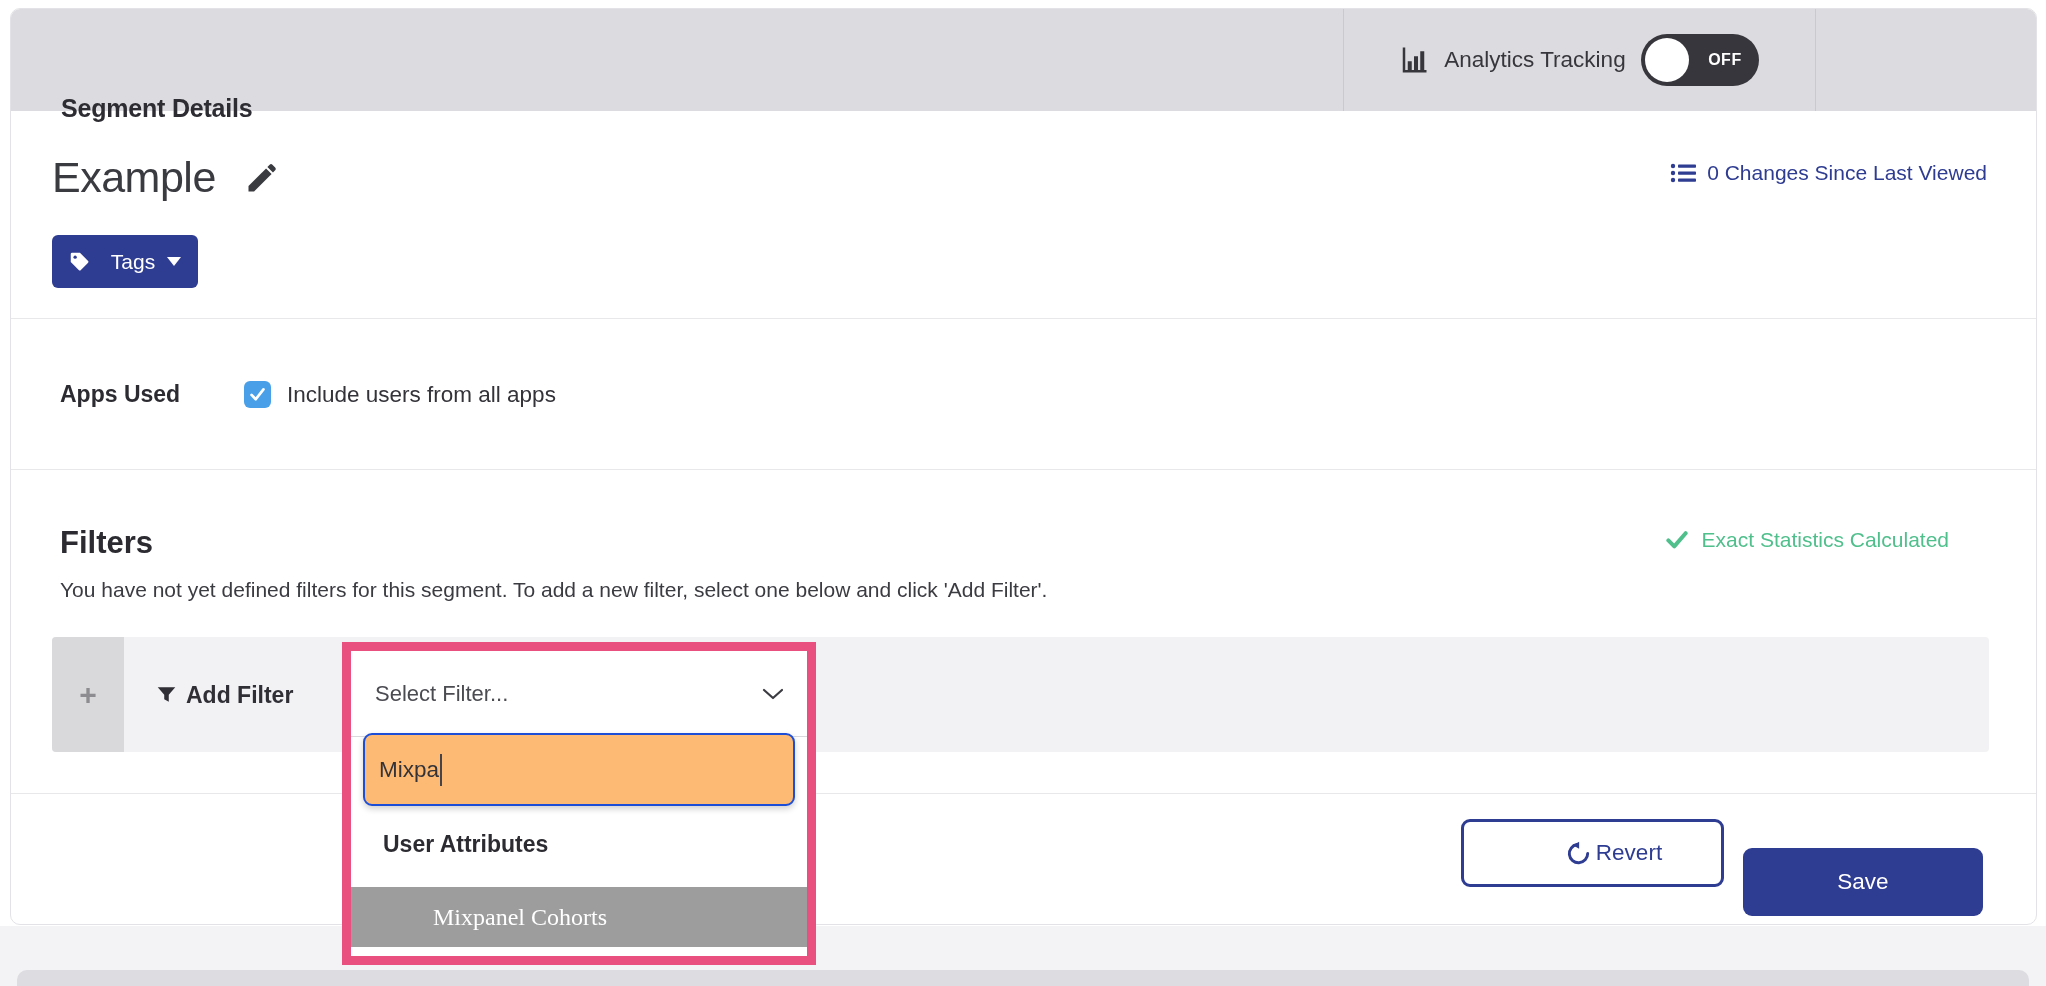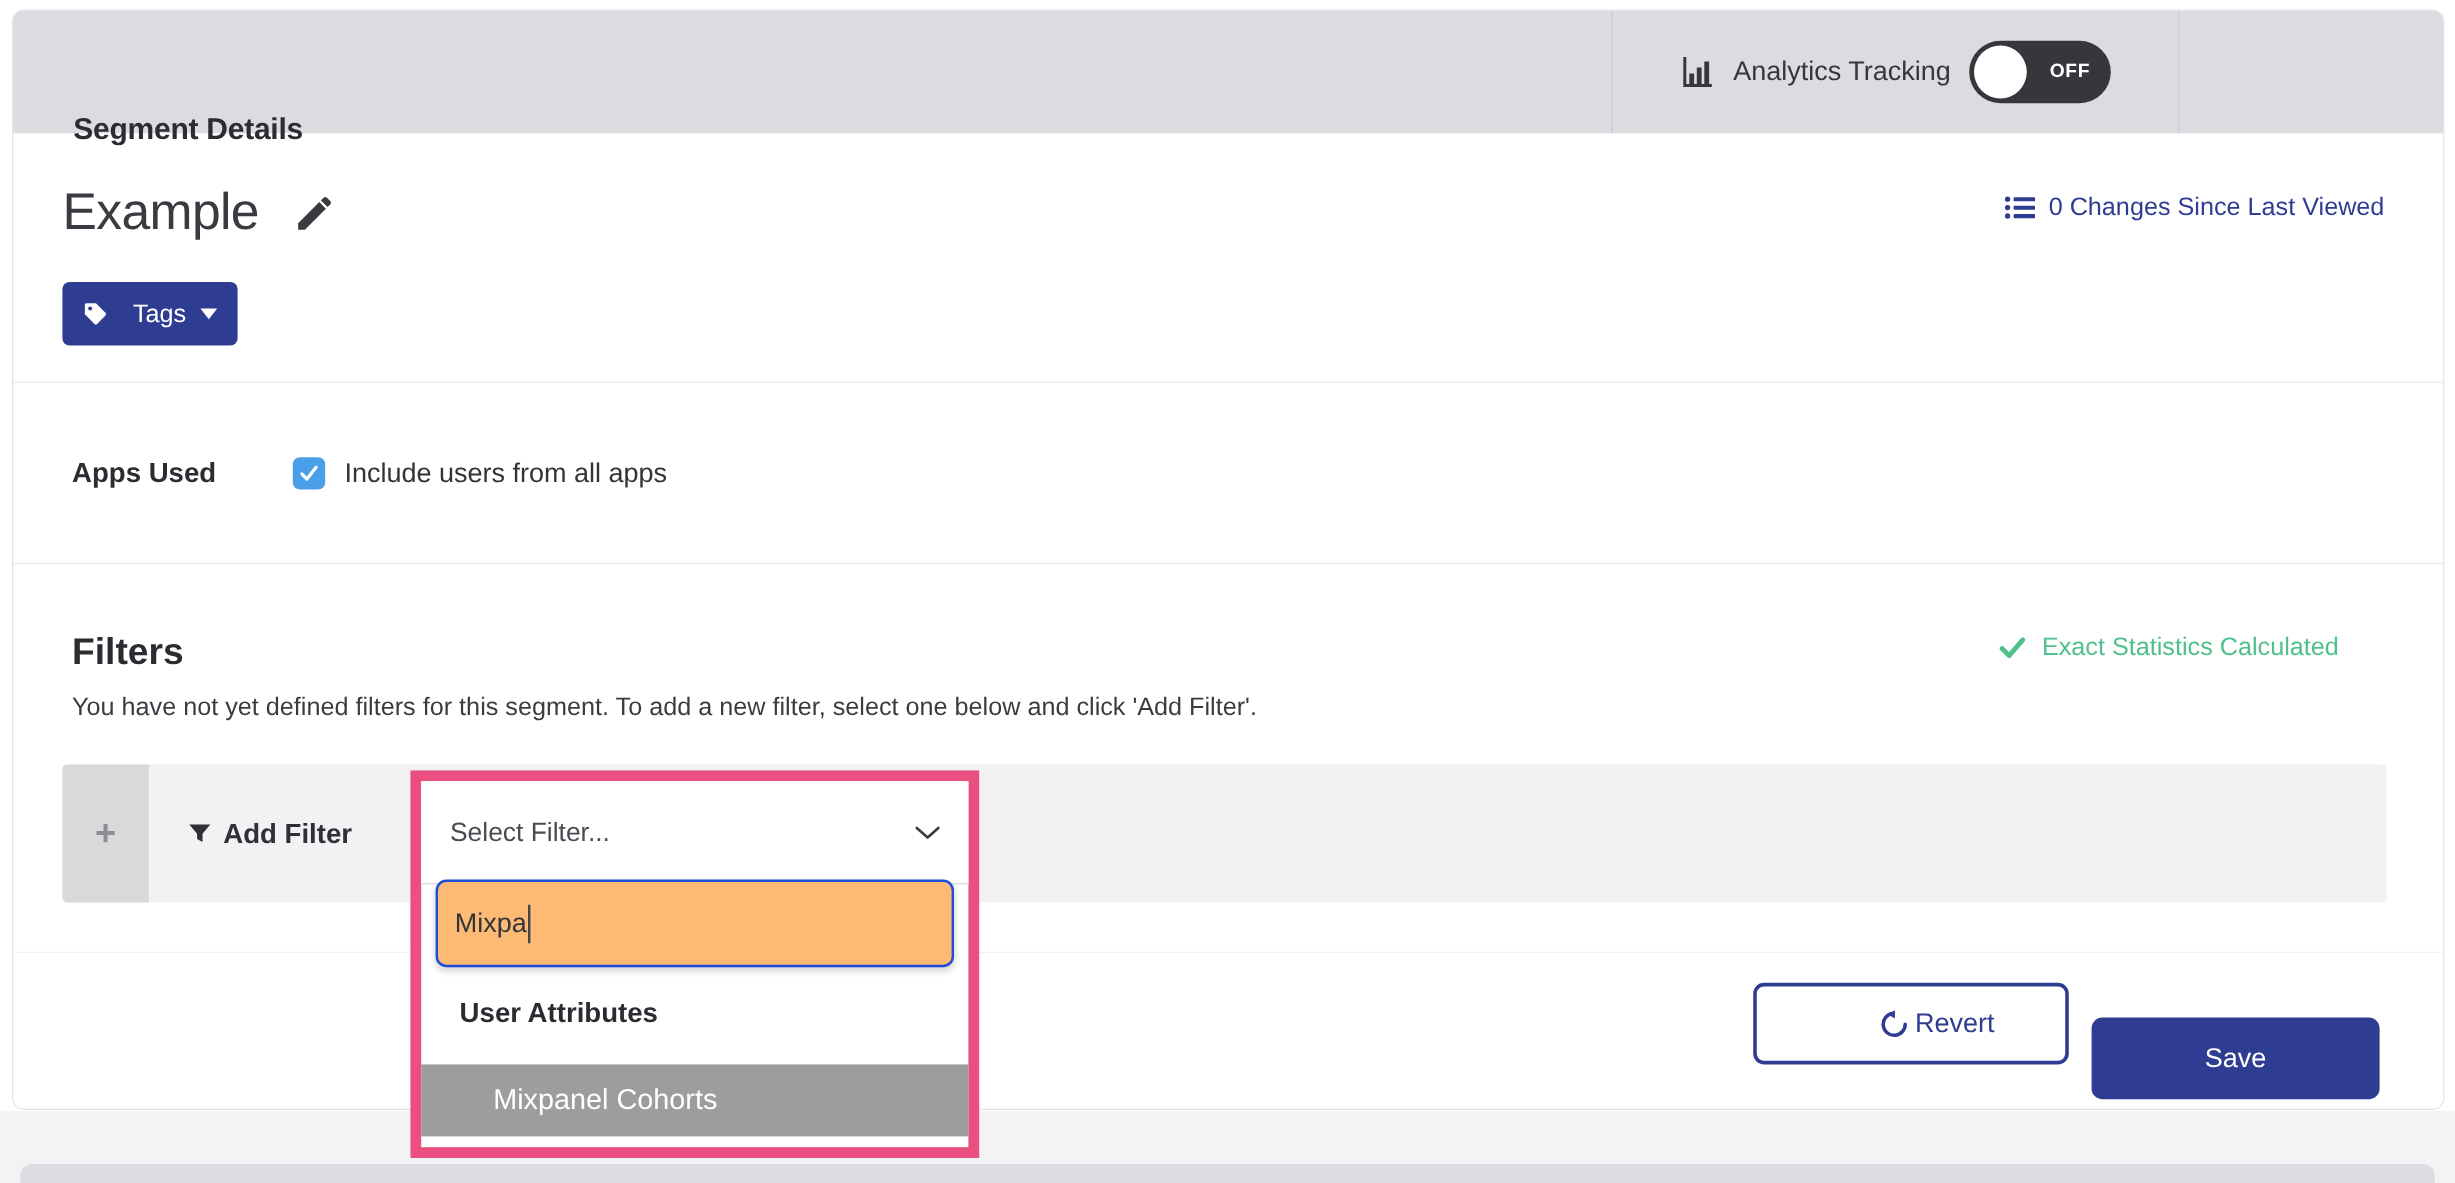--- a/index.html
+++ b/index.html
@@ -93,21 +93,21 @@
     font-size:22px; color:#4b4b52; }
   .pp-select .chev { position:absolute; right:22px; top:50%; transform:translateY(-50%); }
   .pp-search { position:absolute; left:12px; top:82px; width:432px; height:73px;
     background:#fdba74; border:2px solid #1d4ed8; border-radius:9px;
     box-shadow:0 3px 6px rgba(0,0,0,0.18); cursor:text;
     display:flex; align-items:center; padding-left:14px; }
   .pp-search .txt { font-size:22.5px; color:#333339; }
   .text-caret { display:inline-block; width:2px; height:32px; background:#44444a; margin-left:1px; }
   .pp-group { position:absolute; left:32px; top:180px; font-size:23px; font-weight:700; color:#2b2b31; }
   .pp-option { position:absolute; left:0; right:0; top:236px; height:60px; background:#9d9d9d;
-    color:#fff; font-size:24px; display:flex; align-items:center; padding-left:60px; cursor:pointer; }
+    color:#fff; font-size:24px; display:flex; align-items:center; padding-left:82px; cursor:pointer;font-family:Liberation Serif, serif; }
 
   .icon { display:inline-block; line-height:0; }
 </style>
 </head>
 <body>
 
 <div class="below-band"></div>
 <div class="bottom-strip"></div>
 
 <div class="card">

